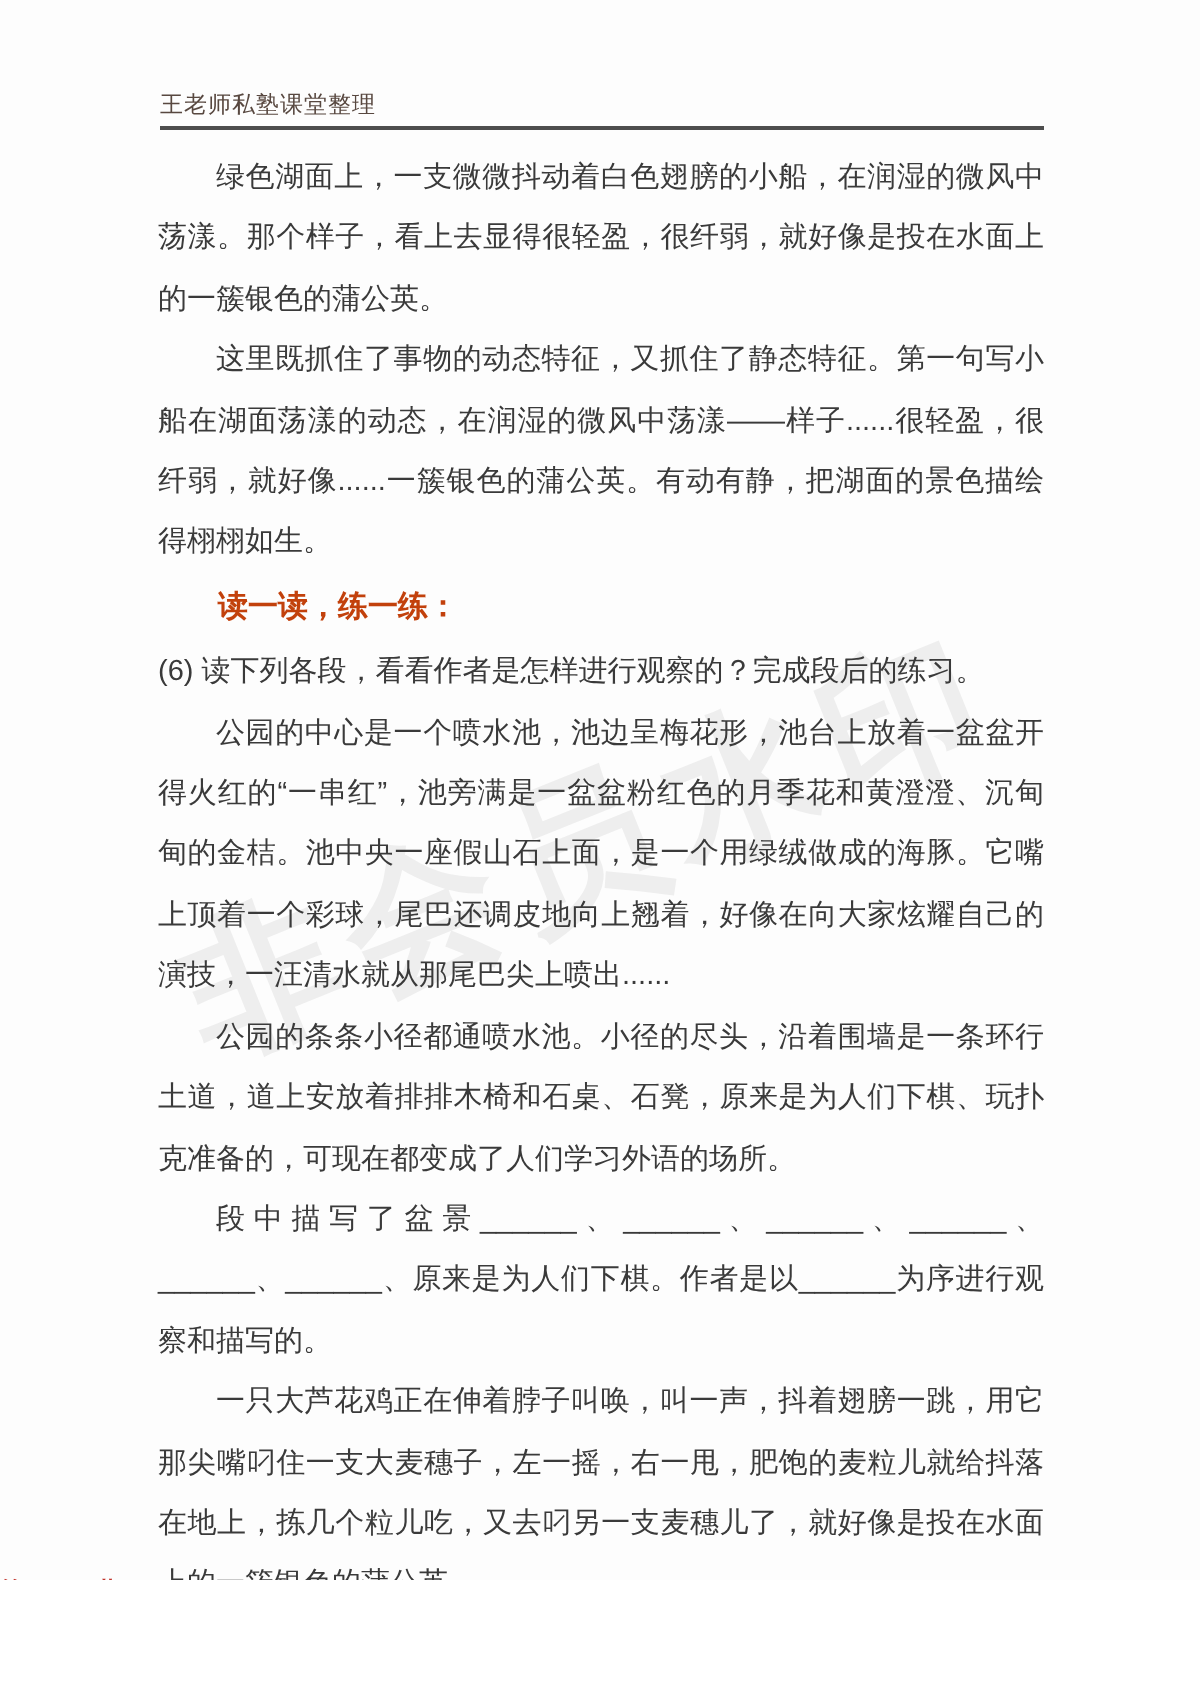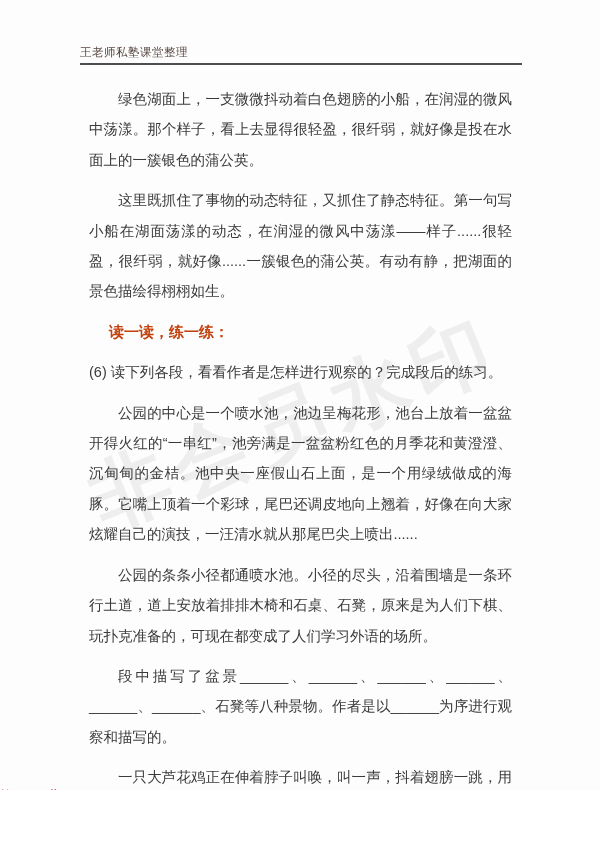--- a/index.html
+++ b/index.html
@@ -31,21 +31,21 @@
     position: absolute;
     left: 79px;
     top: 74px;
     width: 443px;
     color: #3a3a3a;
     font-size: 14.5px;
     line-height: 30.4px;
     text-align: justify;
     text-justify: inter-ideograph;
   }
-  .para { margin: 10px; text-indent: 2em; }
+  .para { margin: 0; text-indent: 2em; }
   .para.noindent { text-indent: 0; }
   .heading {
     margin: 2px 0;
     text-indent: 2em;
     color: #c2410c;
     font-weight: bold;
     font-size: 15px;
   }
   .footer {
     position: absolute;
@@ -83,20 +83,20 @@
 
   <div class="watermark">非会员水印</div>
 
   <div class="content">
     <p class="para">绿色湖面上，一支微微抖动着白色翅膀的小船，在润湿的微风中荡漾。那个样子，看上去显得很轻盈，很纤弱，就好像是投在水面上的一簇银色的蒲公英。</p>
     <p class="para">这里既抓住了事物的动态特征，又抓住了静态特征。第一句写小船在湖面荡漾的动态，在润湿的微风中荡漾——样子......很轻盈，很纤弱，就好像......一簇银色的蒲公英。有动有静，把湖面的景色描绘得栩栩如生。</p>
     <p class="heading">读一读，练一练：</p>
     <p class="para noindent">(6) 读下列各段，看看作者是怎样进行观察的？完成段后的练习。</p>
     <p class="para">公园的中心是一个喷水池，池边呈梅花形，池台上放着一盆盆开得火红的“一串红”，池旁满是一盆盆粉红色的月季花和黄澄澄、沉甸甸的金桔。池中央一座假山石上面，是一个用绿绒做成的海豚。它嘴上顶着一个彩球，尾巴还调皮地向上翘着，好像在向大家炫耀自己的演技，一汪清水就从那尾巴尖上喷出......</p>
     <p class="para">公园的条条小径都通喷水池。小径的尽头，沿着围墙是一条环行土道，道上安放着排排木椅和石桌、石凳，原来是为人们下棋、玩扑克准备的，可现在都变成了人们学习外语的场所。</p>
-    <p class="para">段中描写了盆景______、______、______、______、______、______、石凳等八种景物。作者是以______为序进行观察和描写的。</p>
+    <p class="para">段中描写了盆景______、______、______、______、______、______、原来是为人们下棋。作者是以______为序进行观察和描写的。</p>
     <p class="para">一只大芦花鸡正在伸着脖子叫唤，叫一声，抖着翅膀一跳，用它那尖嘴叼住一支大麦穗子，左一摇，右一甩，肥饱的麦粒儿就给抖落在地上，拣几个粒儿吃，又去叼另一支麦穗儿了，就好像是投在水面上的一簇银色的蒲公英。</p>
     <p class="para">①这一段是写鸡的生活习性。作者是通过对______的观察和描写来写鸡的生活习性的。</p>
   </div>
 
   <div class="footer">第 7 页 共 50 页</div>
 
 </div>
 
 </body></html>

